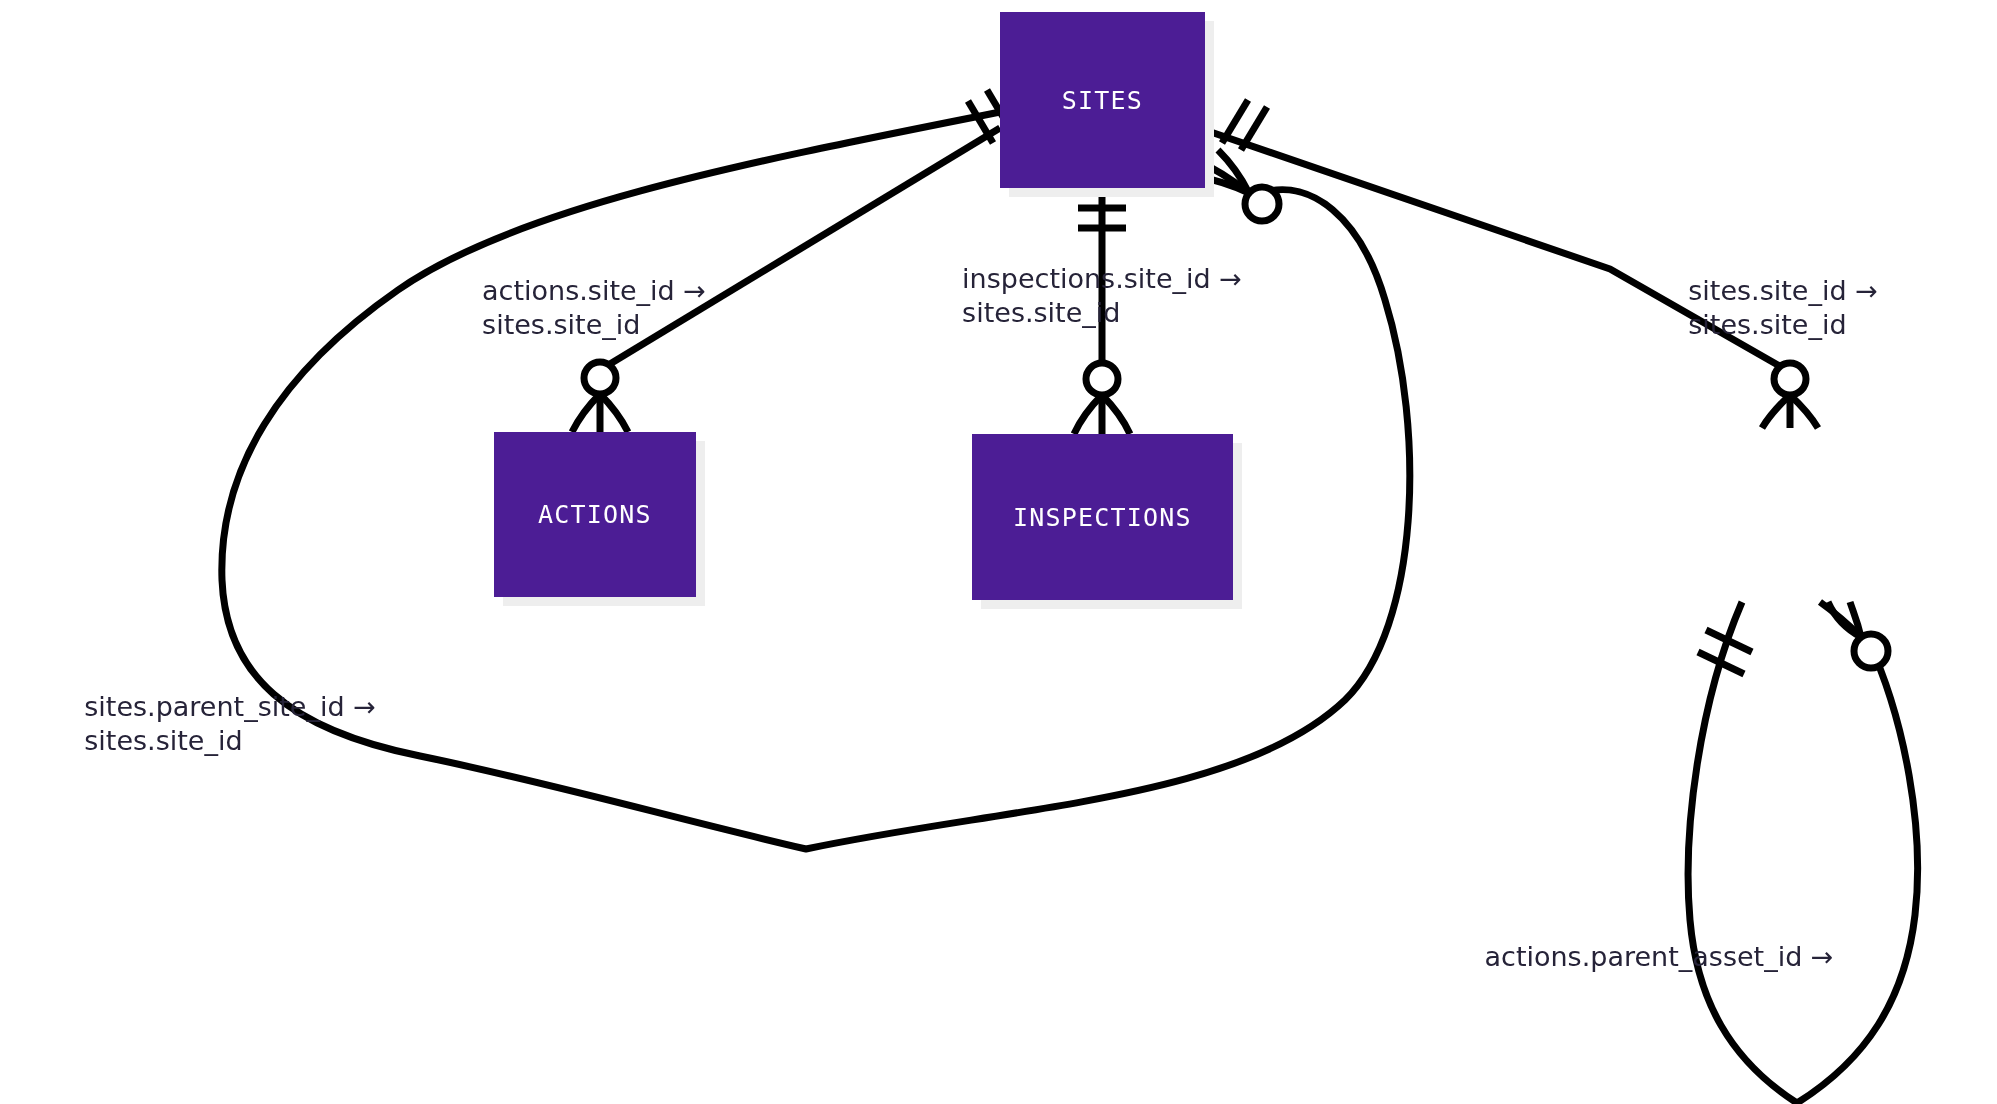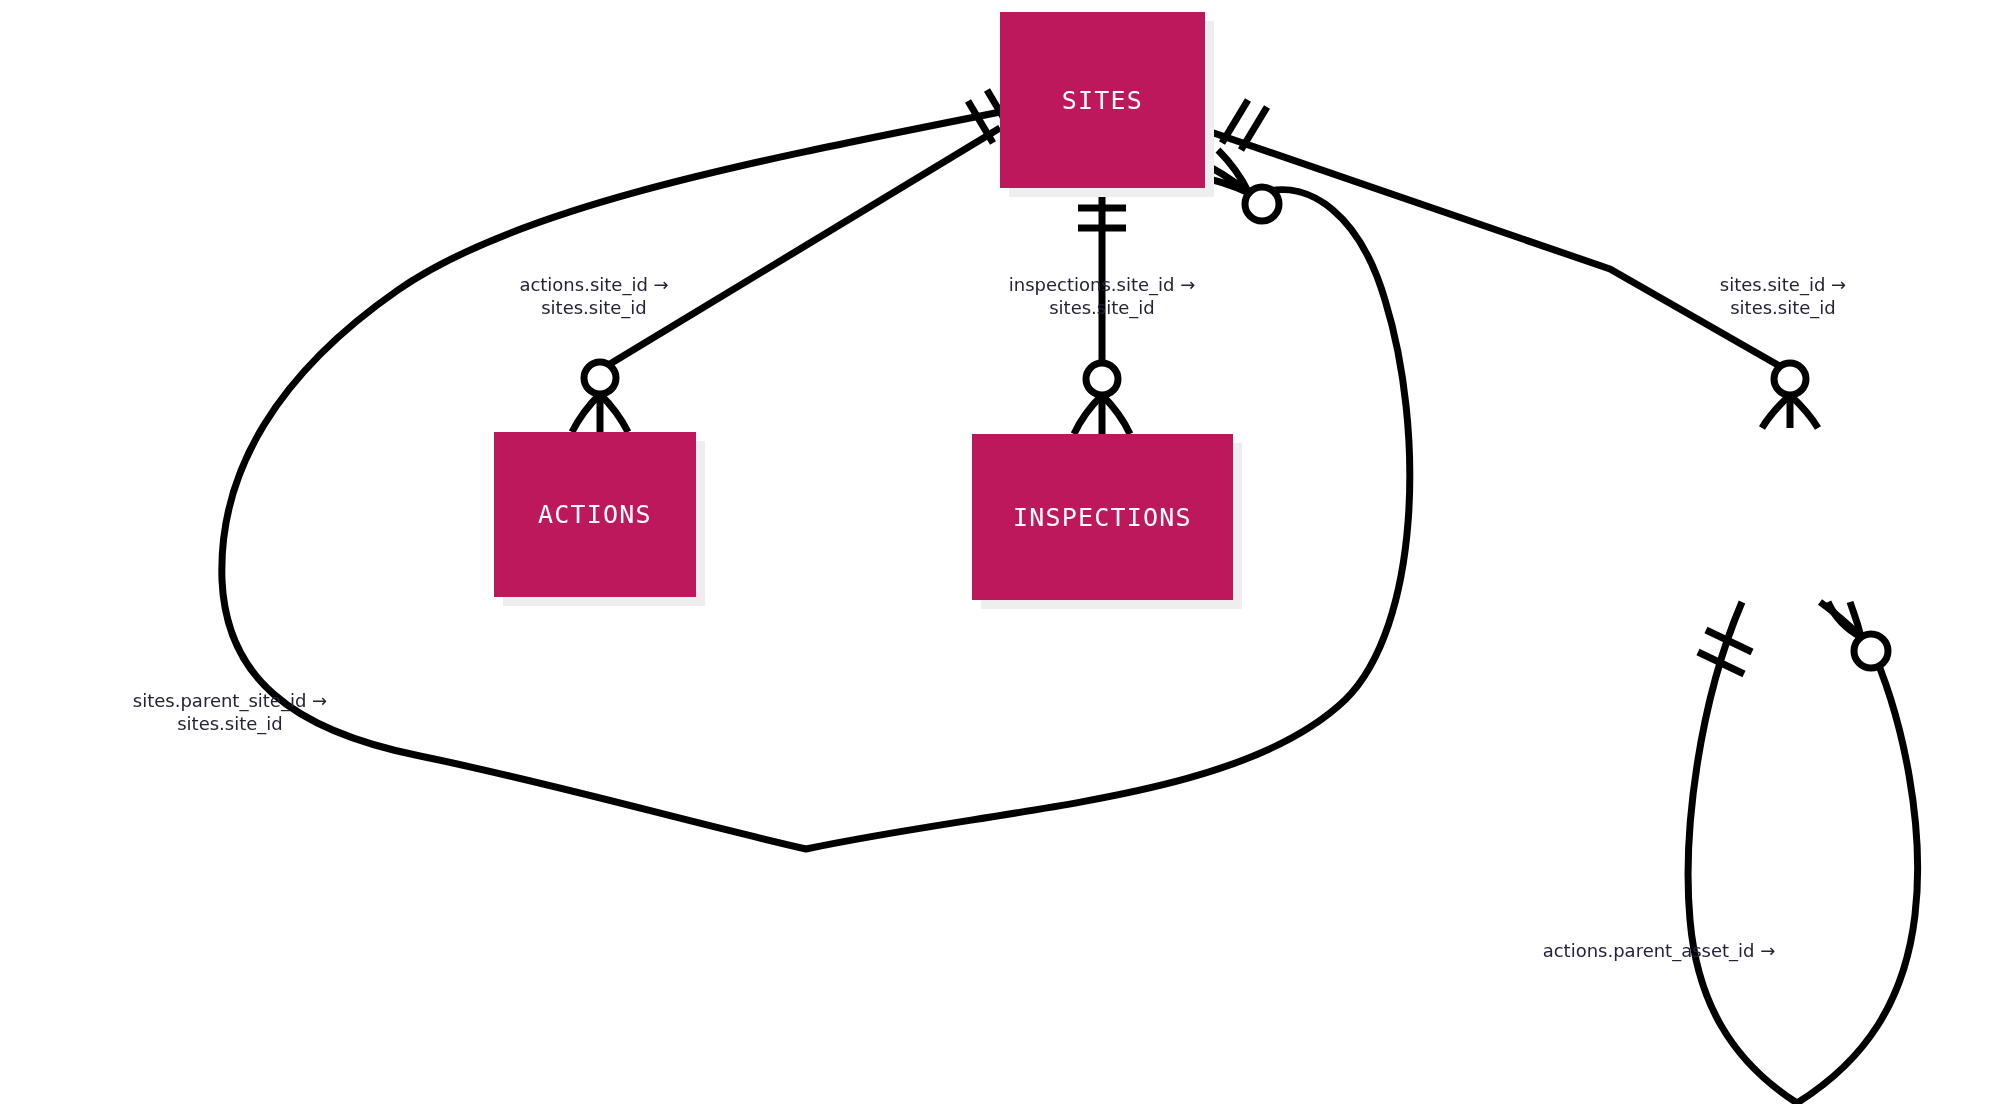--- a/index.html
+++ b/index.html
@@ -23,39 +23,39 @@
     top: 0;
     width: 1997px;
     height: 1104px;
   }
   .entity-node {
     position: absolute;
     box-sizing: border-box;
     display: flex;
     align-items: center;
     justify-content: center;
-    background: #be185d;
+    background: #4c1d95;
     box-shadow: 9px 9px 0 0 #eeeeee;
     z-index: 3;
   }
   .entity-label {
     font-family: "DejaVu Sans Mono", monospace;
     color: #ffffff;
     font-size: 25px;
     letter-spacing: 1.2px;
     white-space: nowrap;
     text-align: center;
   }
   .edge-label {
     position: absolute;
     color: #262338;
     font-family: "DejaVu Sans", sans-serif;
-    font-size: 18px;
+    font-size: 27px;
     line-height: 1.26;
-    text-align: center;
+    text-align: left;
     white-space: nowrap;
     z-index: 4;
     transform: translateX(-50%);
   }
   .edge-label .l2 { display: block; }
 </style>
 </head>
 <body>
 
 <div id="canvas">
@@ -147,21 +147,21 @@
   <div class="entity-node" style="left:972px; top:434px; width:261px; height:166px;">
     <span class="entity-label">INSPECTIONS</span>
   </div>
 
 
   <div class="edge-label" style="left:594px; top:274px;">
     <span>actions.site_id →</span>
     <span class="l2">sites.site_id</span>
   </div>
 
-  <div class="edge-label" style="left:1102px; top:274px;">
+  <div class="edge-label" style="left:1102px; top:262px;">
     <span>inspections.site_id →</span>
     <span class="l2">sites.site_id</span>
   </div>
 
   <div class="edge-label" style="left:1783px; top:274px;">
     <span>sites.site_id →</span>
     <span class="l2">sites.site_id</span>
   </div>
 
   <div class="edge-label" style="left:230px; top:690px;">

